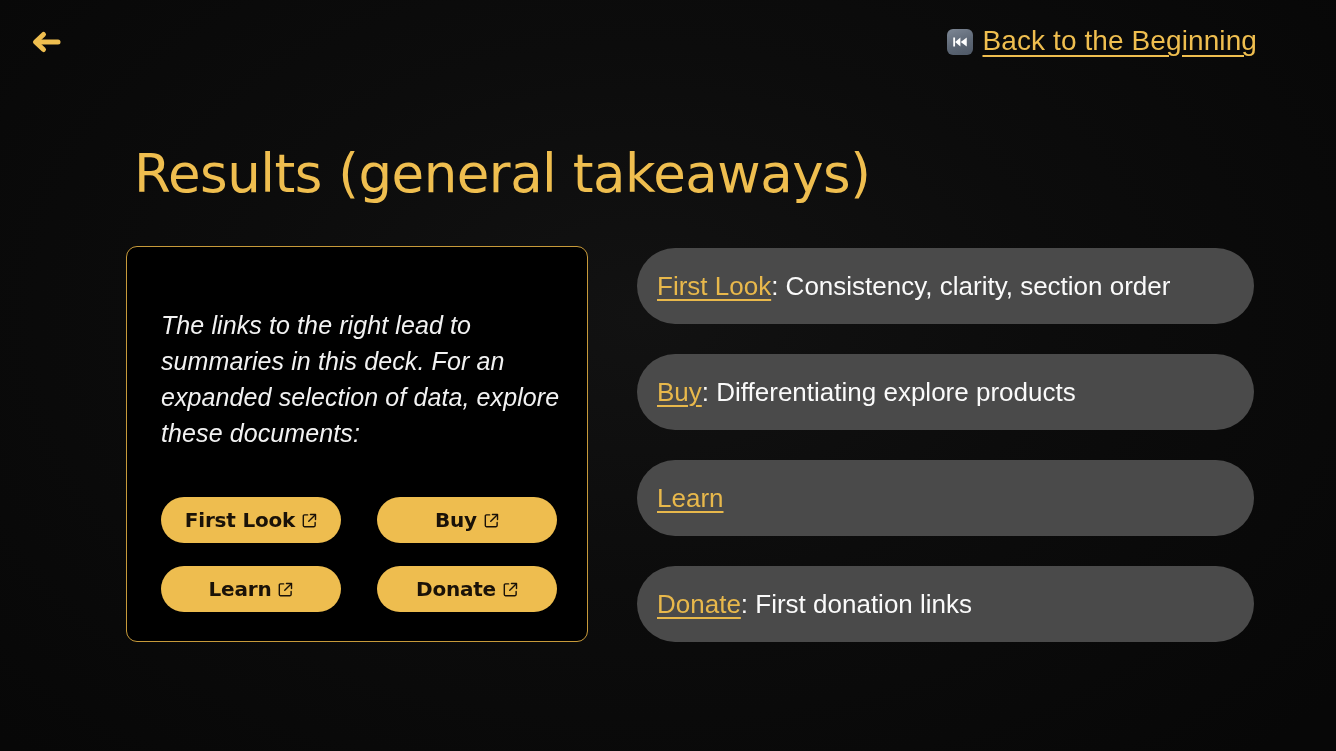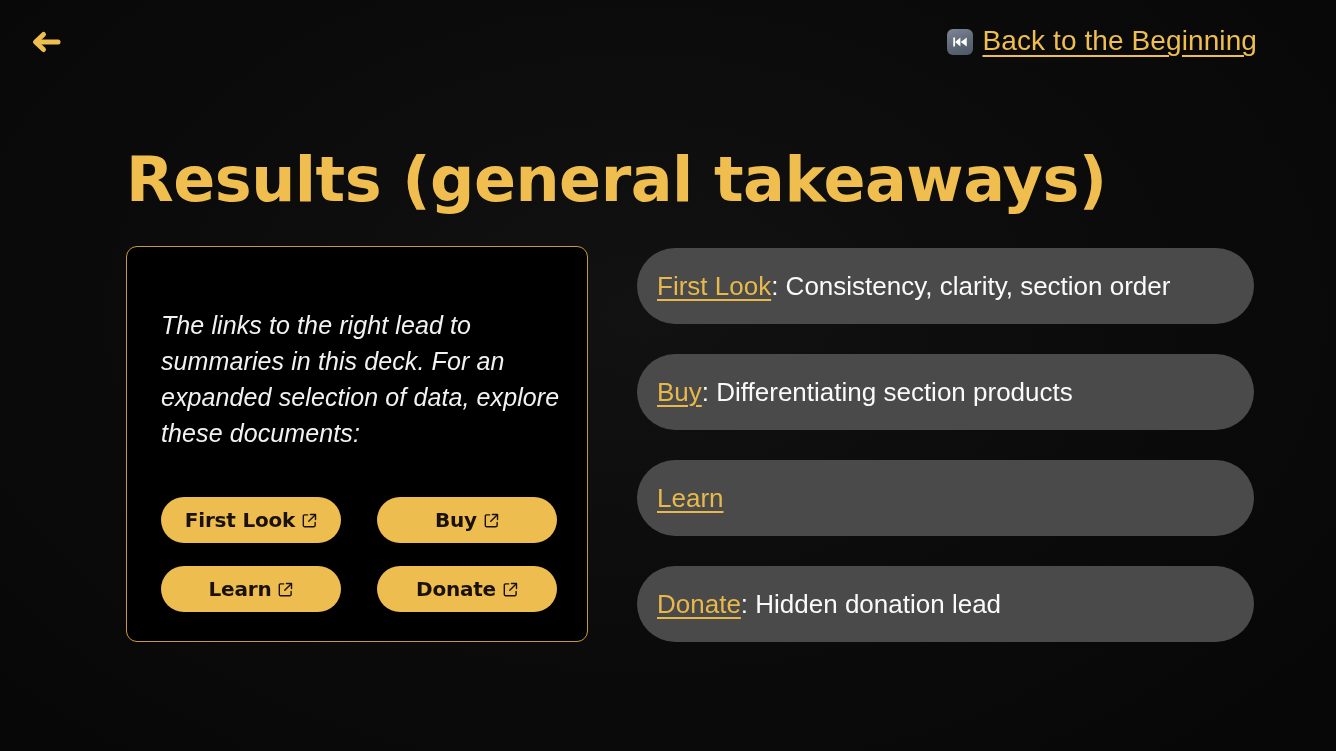--- a/index.html
+++ b/index.html
@@ -62,26 +62,26 @@
     text-decoration: underline;
     text-decoration-thickness: 2px;
     text-underline-offset: 5px;
     letter-spacing: 0.1px;
     white-space: nowrap;
   }
 
   
   .slide-title {
     position: absolute;
-    left: 126px;
+    left: 134px;
     top: 100px;
     color: #efbe4f;
-    font-size: 62px;
+    font-size: 53px;
     line-height: 76px;
-    font-weight: 700;
+    font-weight: 400;
     letter-spacing: -0.5px;
     white-space: nowrap;
     font-family: "DejaVu Sans", sans-serif;
   }
 
   
   .info-card {
     position: absolute;
     left: 126px;
     top: 246px;
@@ -256,27 +256,27 @@
 
   <div class="takeaway-list">
 
     <div class="takeaway-row">
       <span class="row-link">First Look</span>
       <span class="row-text">: Consistency, clarity, section order</span>
     </div>
 
     <div class="takeaway-row">
       <span class="row-link">Buy</span>
-      <span class="row-text">: Differentiating section products</span>
+      <span class="row-text">: Differentiating explore products</span>
     </div>
 
     <div class="takeaway-row">
       <span class="row-link">Learn</span>
     </div>
 
     <div class="takeaway-row">
       <span class="row-link">Donate</span>
-      <span class="row-text">: Hidden donation lead</span>
+      <span class="row-text">: First donation links</span>
     </div>
 
   </div>
 
 </div>
 
 </body></html>

